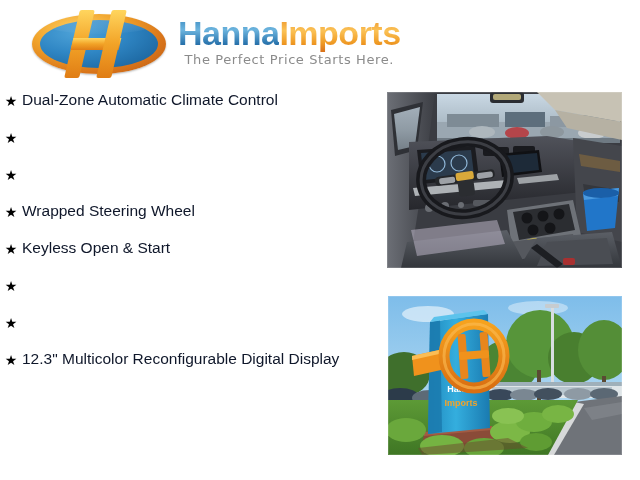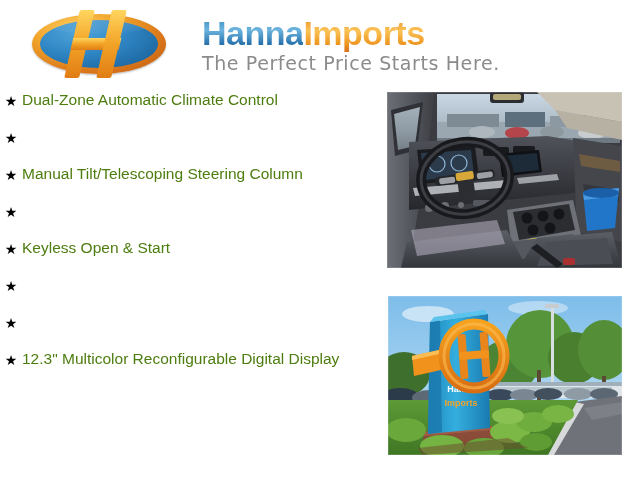--- a/index.html
+++ b/index.html
@@ -19,21 +19,20 @@
   #header {
     position: absolute;
     left: 0; top: 0;
     width: 640px; height: 86px;
   }
   #logo-lockup {
     position: absolute;
     left: 28px; top: 8px;
     display: flex;
     align-items: flex-start;
-    gap: 24px;
   }
 
   
   #logo-emblem {
     position: relative;
     width: 142px; height: 72px;
     flex: 0 0 auto;
   }
   #logo-emblem .oval-outer {
     position: absolute;
@@ -105,21 +104,21 @@
   #wordmark .w-imports {
     background: linear-gradient(180deg, #e8861c 0%, #fbc256 44%, #ef9a24 76%, #d9711a 100%);
     -webkit-background-clip: text;
     background-clip: text;
     color: transparent;
     -webkit-text-fill-color: transparent;
   }
   #tagline {
     margin-top: 2px;
     text-align: center;
-    font-size: 19px;
+    font-size: 13px;
     color: #8b8b8b;
     letter-spacing: 0.6px;
     white-space: nowrap;
     font-family: "DejaVu Sans", sans-serif;
   }
 
   
   #feature-list {
     position: absolute;
     left: 0; top: 90px;
@@ -140,21 +139,21 @@
     font-size: 14px;
     line-height: 20px;
     color: #000;
     text-align: center;
     padding-top: 1px;
   }
   #feature-list .ftext {
     flex: 1 1 auto;
     font-size: 15.5px;
     line-height: 20px;
-    color: #4d7c0f;
+    color: #0f172a;
     padding-right: 12px;
   }
 
   
   .photo {
     position: absolute;
     overflow: hidden;
     background: #cfcfcf;
   }
   #photo-interior {
@@ -194,24 +193,24 @@
 <ul id="feature-list">
   <li>
     <span class="star">★</span>
     <span class="ftext">Dual-Zone Automatic Climate Control</span>
   </li>
   <li>
     <span class="star">★</span>
   </li>
   <li>
     <span class="star">★</span>
-    <span class="ftext">Manual Tilt/Telescoping Steering Column</span>
-  </li>
-  <li>
-    <span class="star">★</span>
+  </li>
+  <li>
+    <span class="star">★</span>
+    <span class="ftext">Wrapped Steering Wheel</span>
   </li>
   <li>
     <span class="star">★</span>
     <span class="ftext">Keyless Open &amp; Start</span>
   </li>
   <li>
     <span class="star">★</span>
   </li>
   <li>
     <span class="star">★</span>

